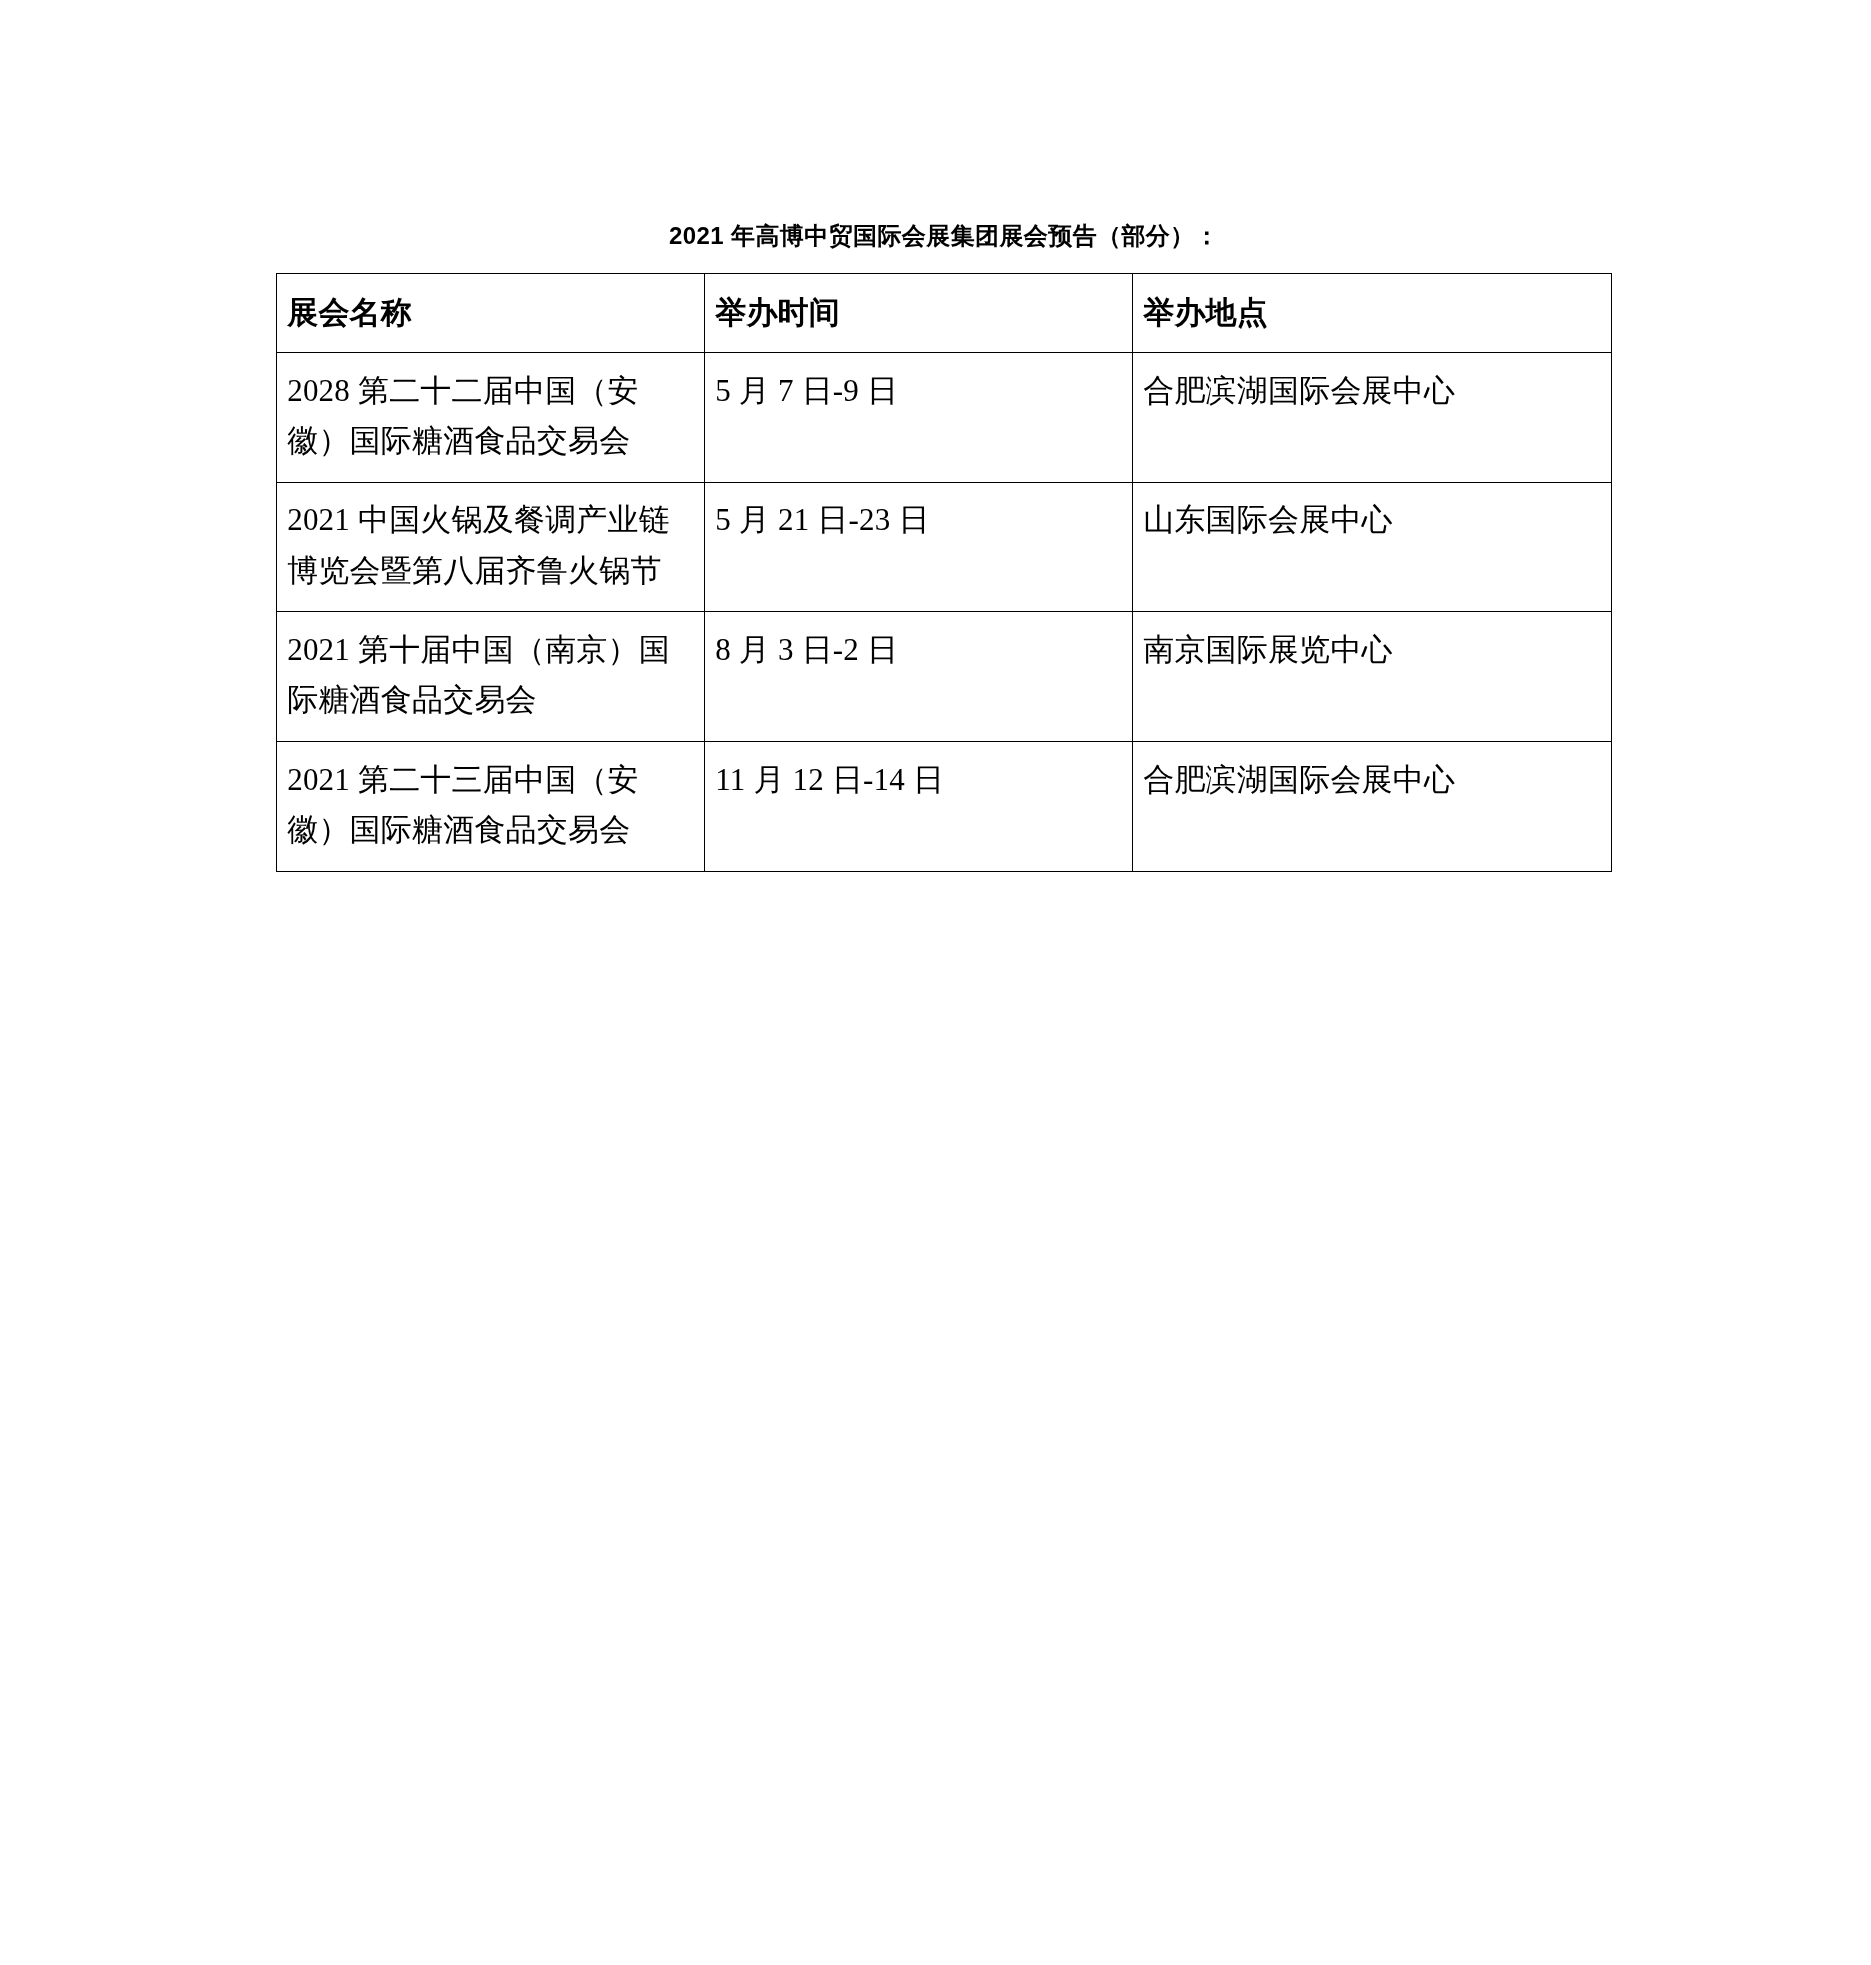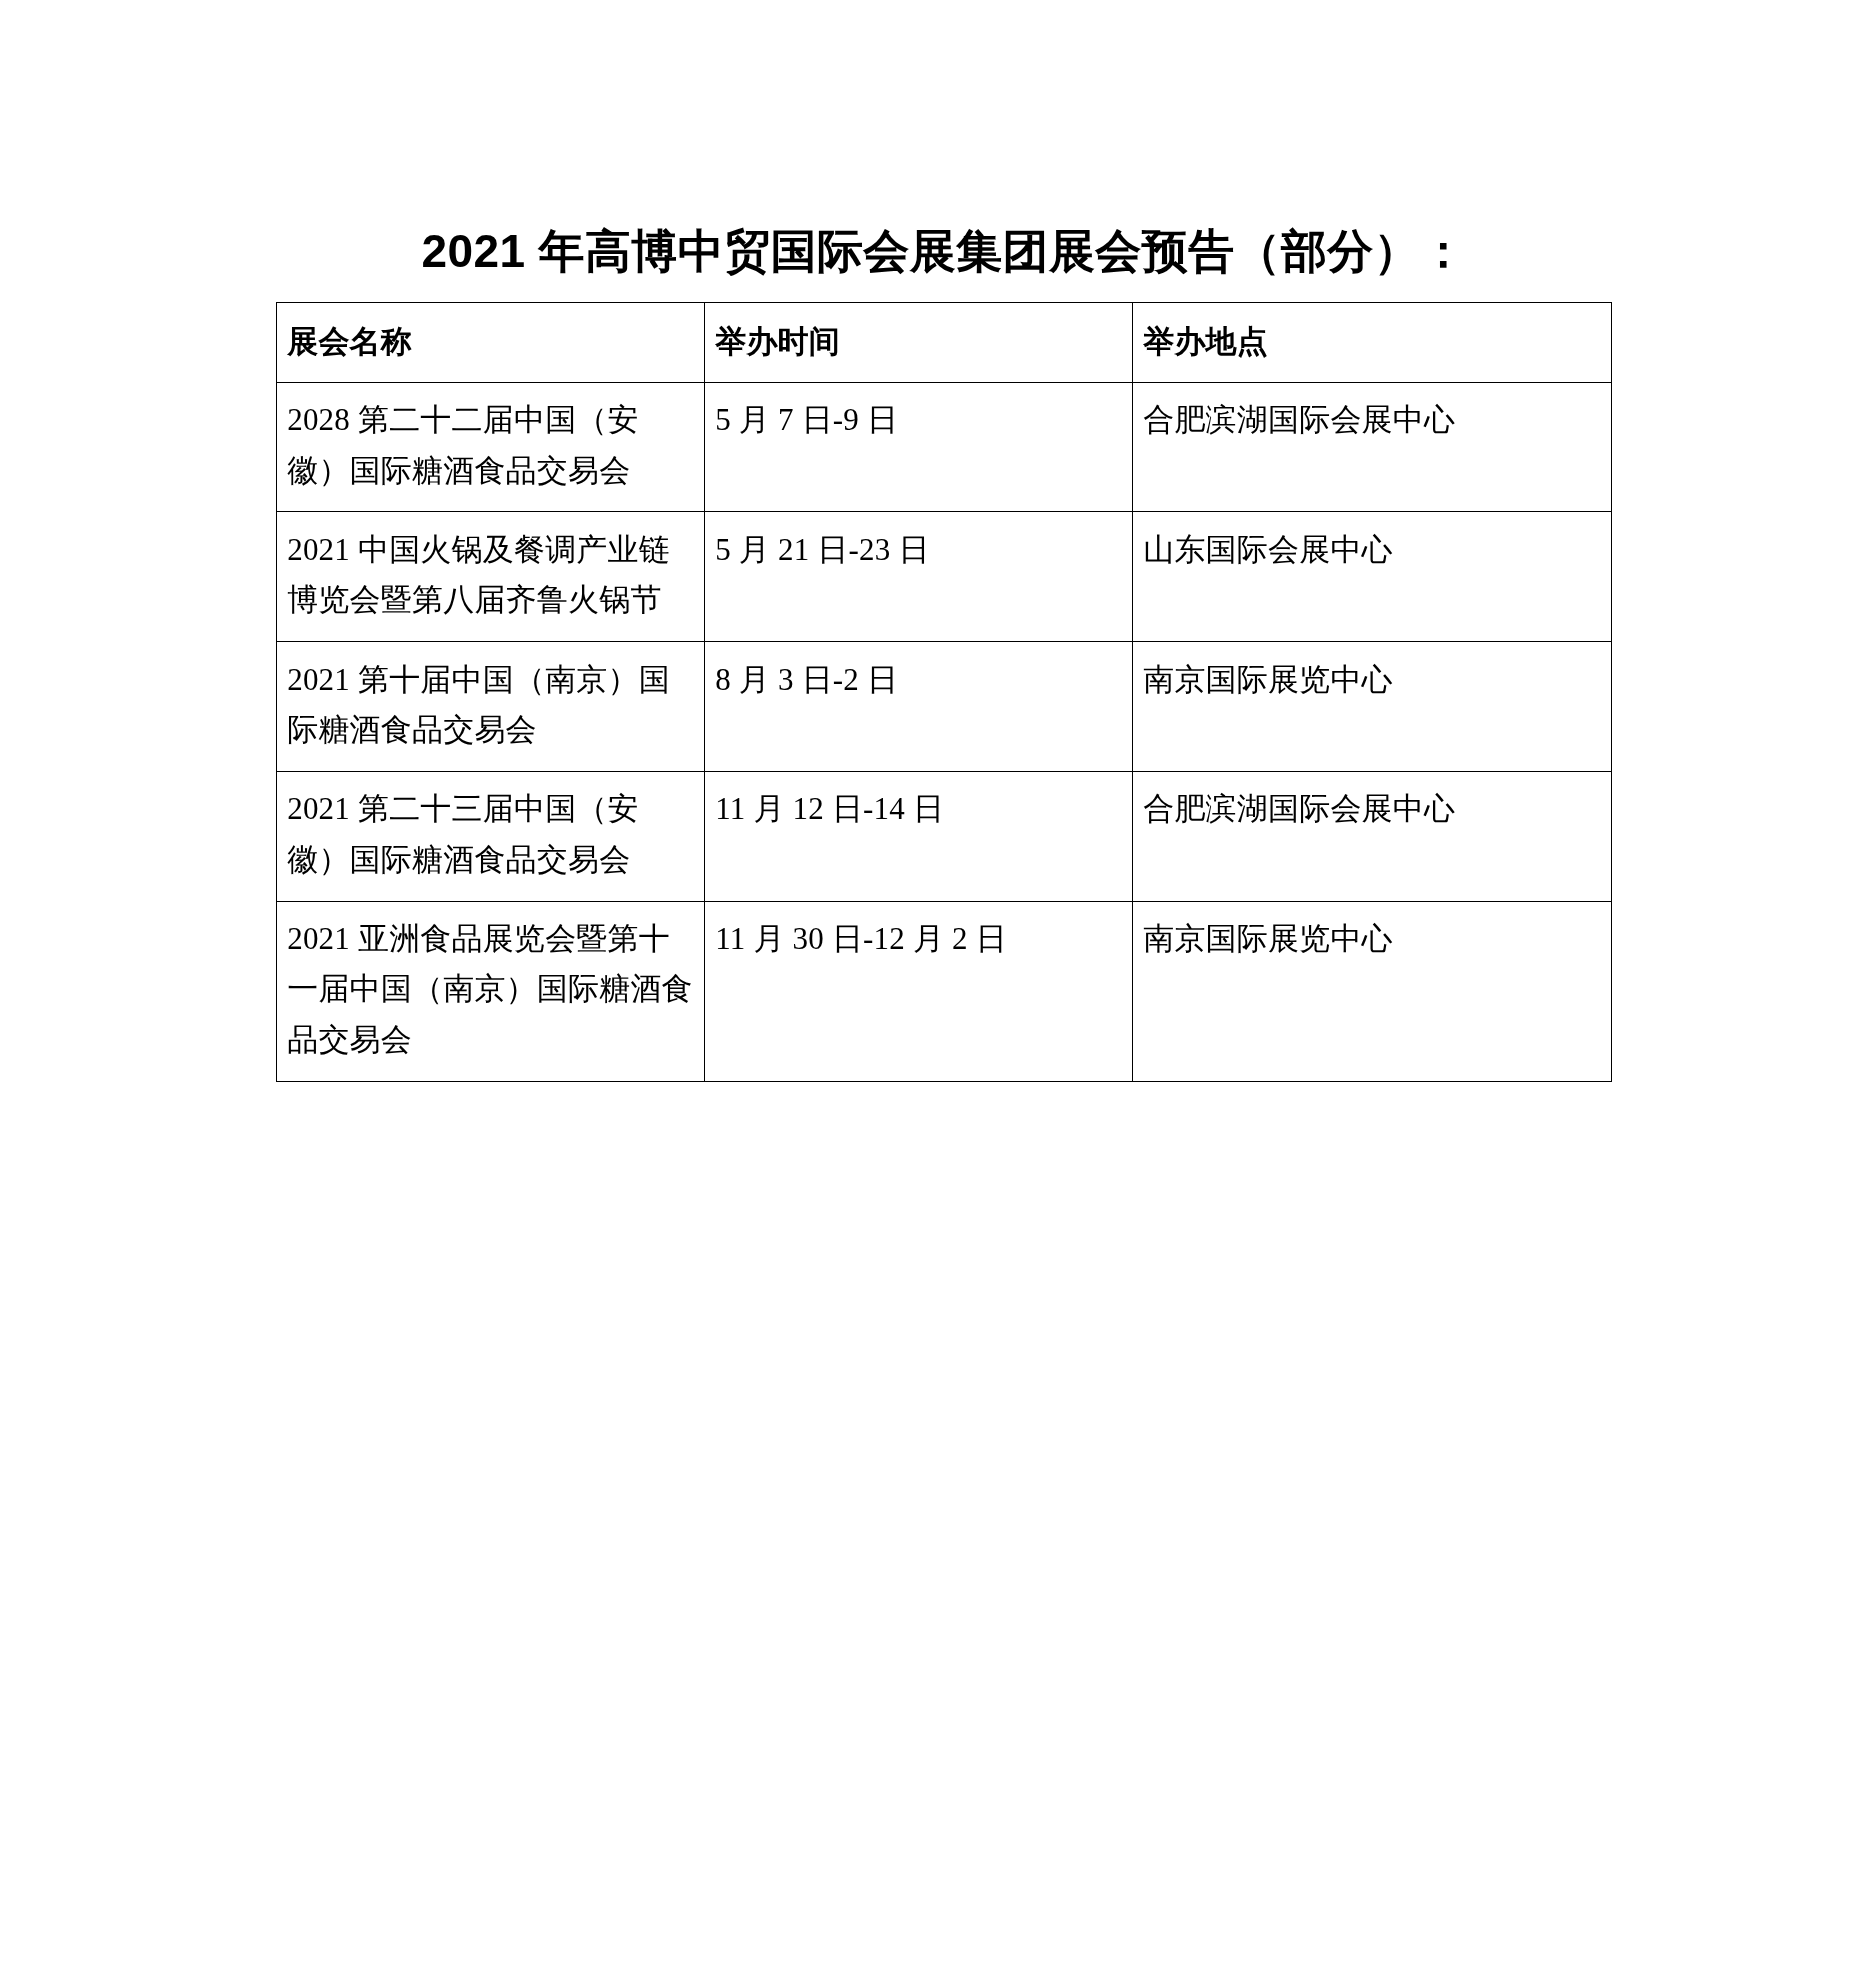--- a/index.html
+++ b/index.html
@@ -15,21 +15,21 @@
     width: 1872px;
     height: 2647px;
     background: #ffffff;
     box-sizing: border-box;
     padding: 220px 236px 0 252px;
     position: relative;
   }
   .doc-title {
     font-family: "Liberation Sans", "DejaVu Sans", sans-serif;
     font-weight: bold;
-    font-size: 46px;
+    font-size: 24px;
     line-height: 1.35;
     text-align: center;
     margin: 0 0 20.4px 0;
     letter-spacing: 0.4px;
   }
   table.exhibition-table {
     border-collapse: collapse;
     width: 1336px;
     table-layout: fixed;
     margin: 0 auto;
@@ -90,22 +90,17 @@
       <tr>
         <td>2021 第十届中国（南京）国际糖酒食品交易会</td>
         <td>8 月 3 日-2 日</td>
         <td>南京国际展览中心</td>
       </tr>
       <tr>
         <td>2021 第二十三届中国（安徽）国际糖酒食品交易会</td>
         <td>11 月 12 日-14 日</td>
         <td>合肥滨湖国际会展中心</td>
       </tr>
-      <tr>
-        <td>2021 亚洲食品展览会暨第十一届中国（南京）国际糖酒食品交易会</td>
-        <td>11 月 30 日-12 月 2 日</td>
-        <td>南京国际展览中心</td>
-      </tr>
     </tbody>
   </table>
 
 </div>
 
 
 </body></html>

